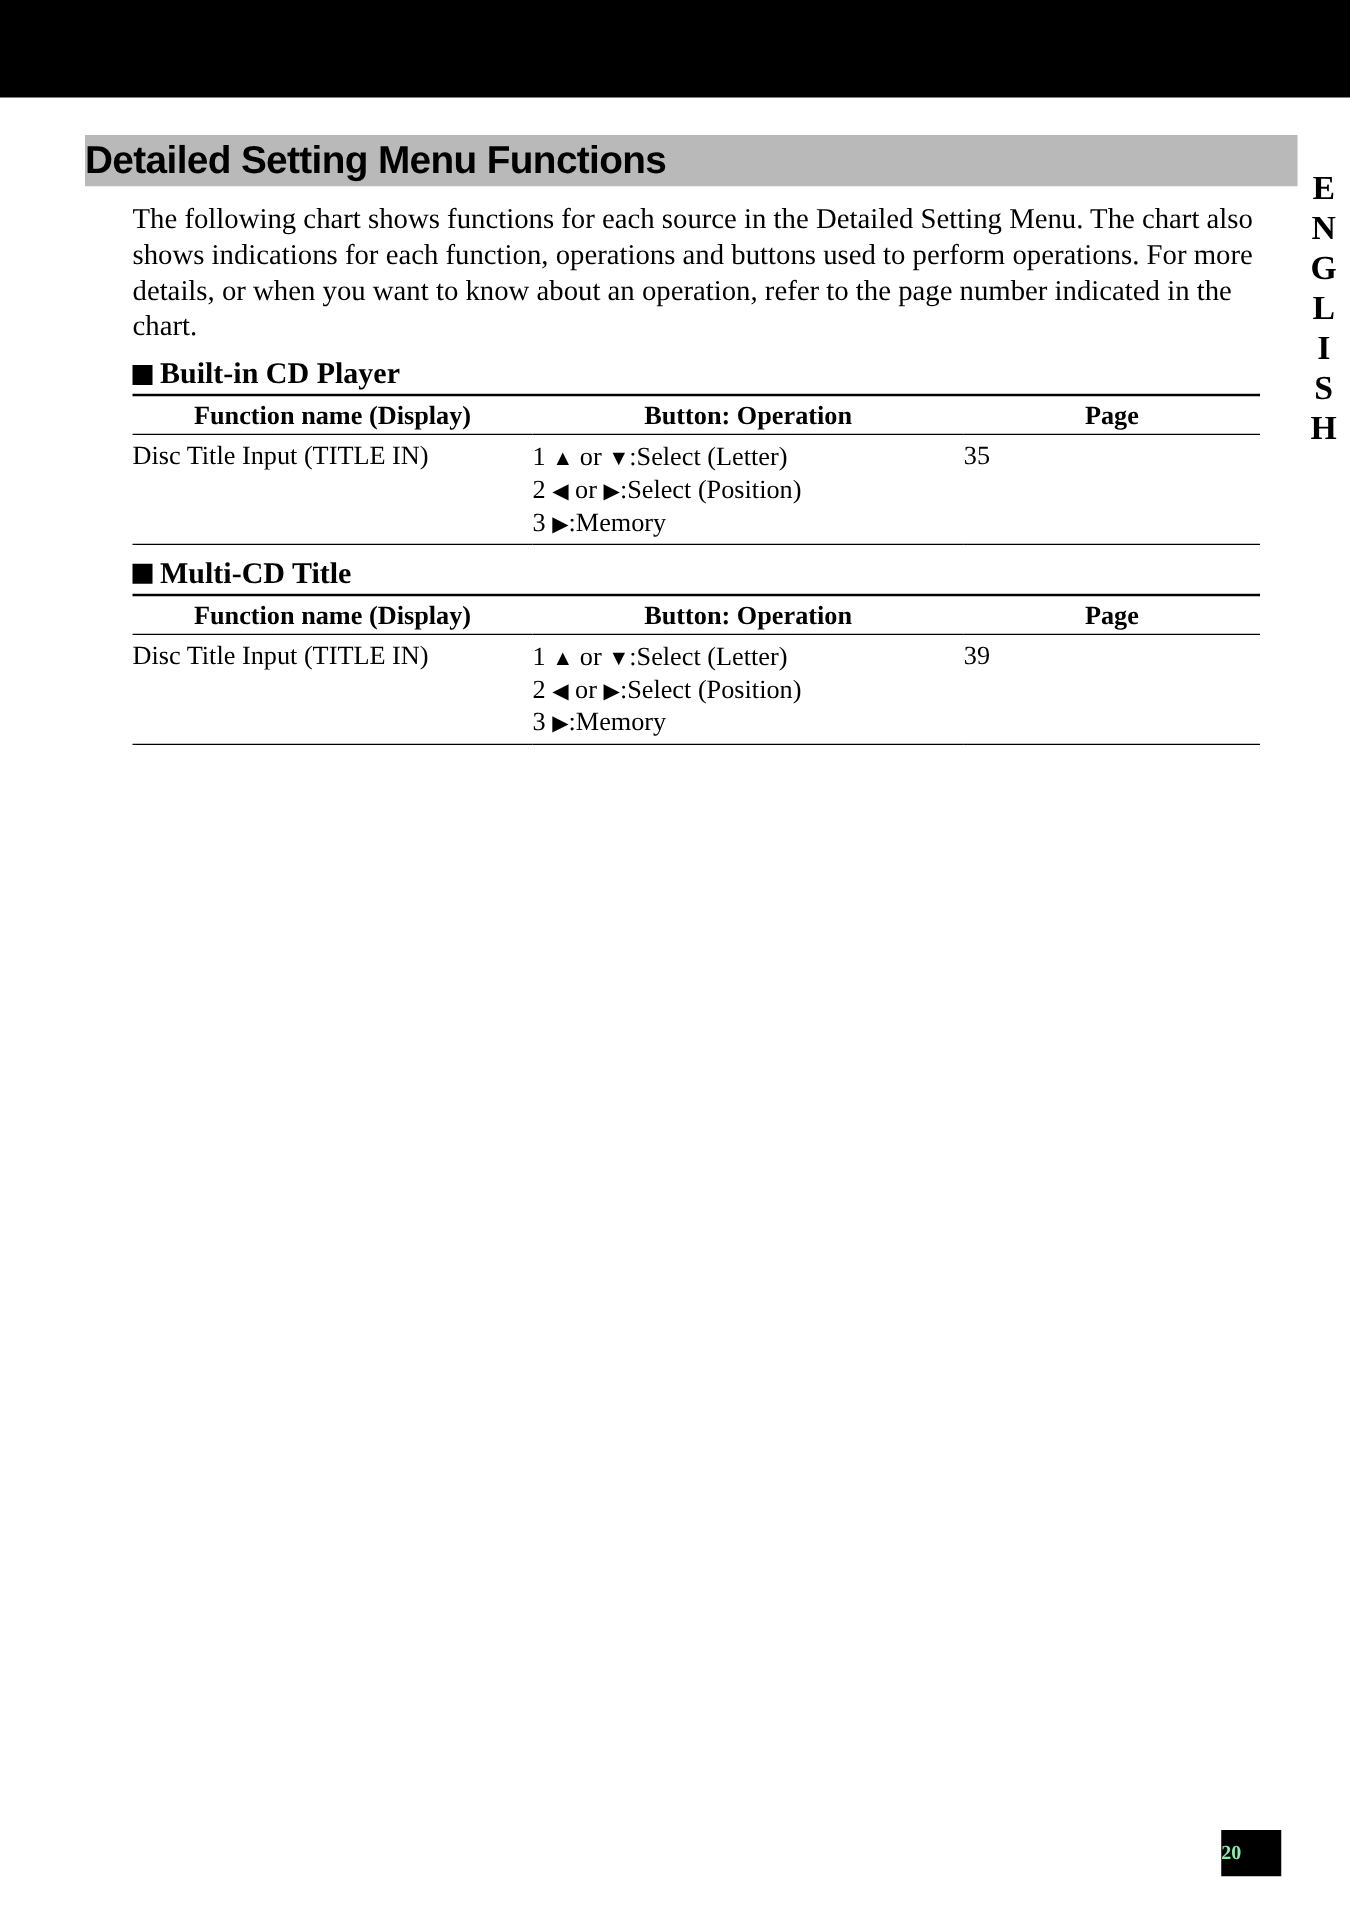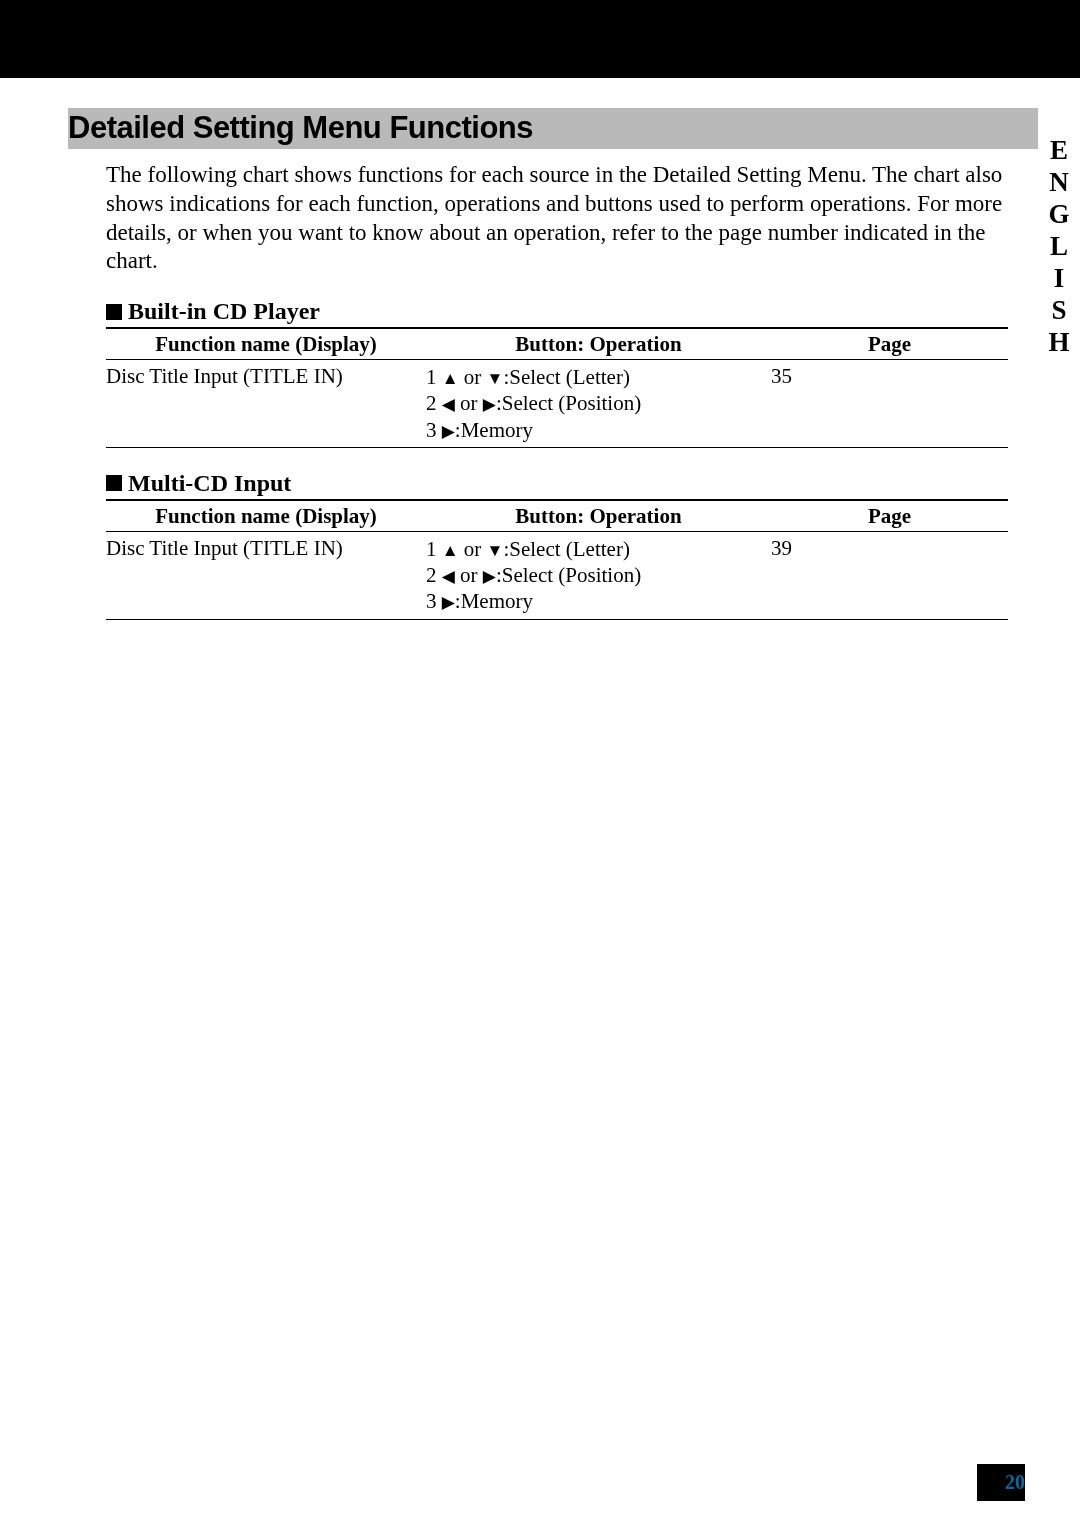--- a/index.html
+++ b/index.html
@@ -33,21 +33,21 @@
     padding: 2px 0 3px 0;
   }
   .intro {
     font-size: 23px;
     line-height: 1.25;
     margin-top: 12px;
     padding-left: 38px;
     padding-right: 30px;
   }
   .section {
-    margin-top: 22px;
+    margin-top: 10px;
     padding-left: 38px;
     padding-right: 30px;
   }
   .section-heading {
     font-weight: bold;
     font-size: 24px;
     border-bottom: 2px solid #000;
     padding-bottom: 2px;
     display: flex;
     align-items: center;
@@ -100,24 +100,24 @@
     writing-mode: vertical-rl;
     text-orientation: upright;
   }
   .page-num {
     position: absolute;
     bottom: 32px;
     right: 55px;
     width: 48px;
     height: 37px;
     background: #000;
-    color: #0369a1;
+    color: #86efac;
     font-weight: bold;
-    font-size: 20px;
-    text-align: right;
+    font-size: 16px;
+    text-align: left;
     line-height: 37px;
     font-family: "Times New Roman", serif;
   }
 </style>
 </head>
 <body>
 
 <div class="black-header"></div>
 
 <div class="side-label">ENGLISH</div>
@@ -151,21 +151,21 @@
                 <span class="op-line">3 <span class="tri-right">▶</span>:Memory</span>
               </td>
               <td class="col-page">35</td>
             </tr>
           </tbody>
         </table>
       </div>
       <div class="section">
         <div class="section-heading">
           <span class="square-bullet"></span>
-          <span>Multi-CD Input</span>
+          <span>Multi-CD Title</span>
         </div>
         <table>
           <thead>
             <tr>
               <th class="col-func">Function name (Display)</th>
               <th class="col-op">Button: Operation</th>
               <th class="col-page">Page</th>
             </tr>
           </thead>
           <tbody>

